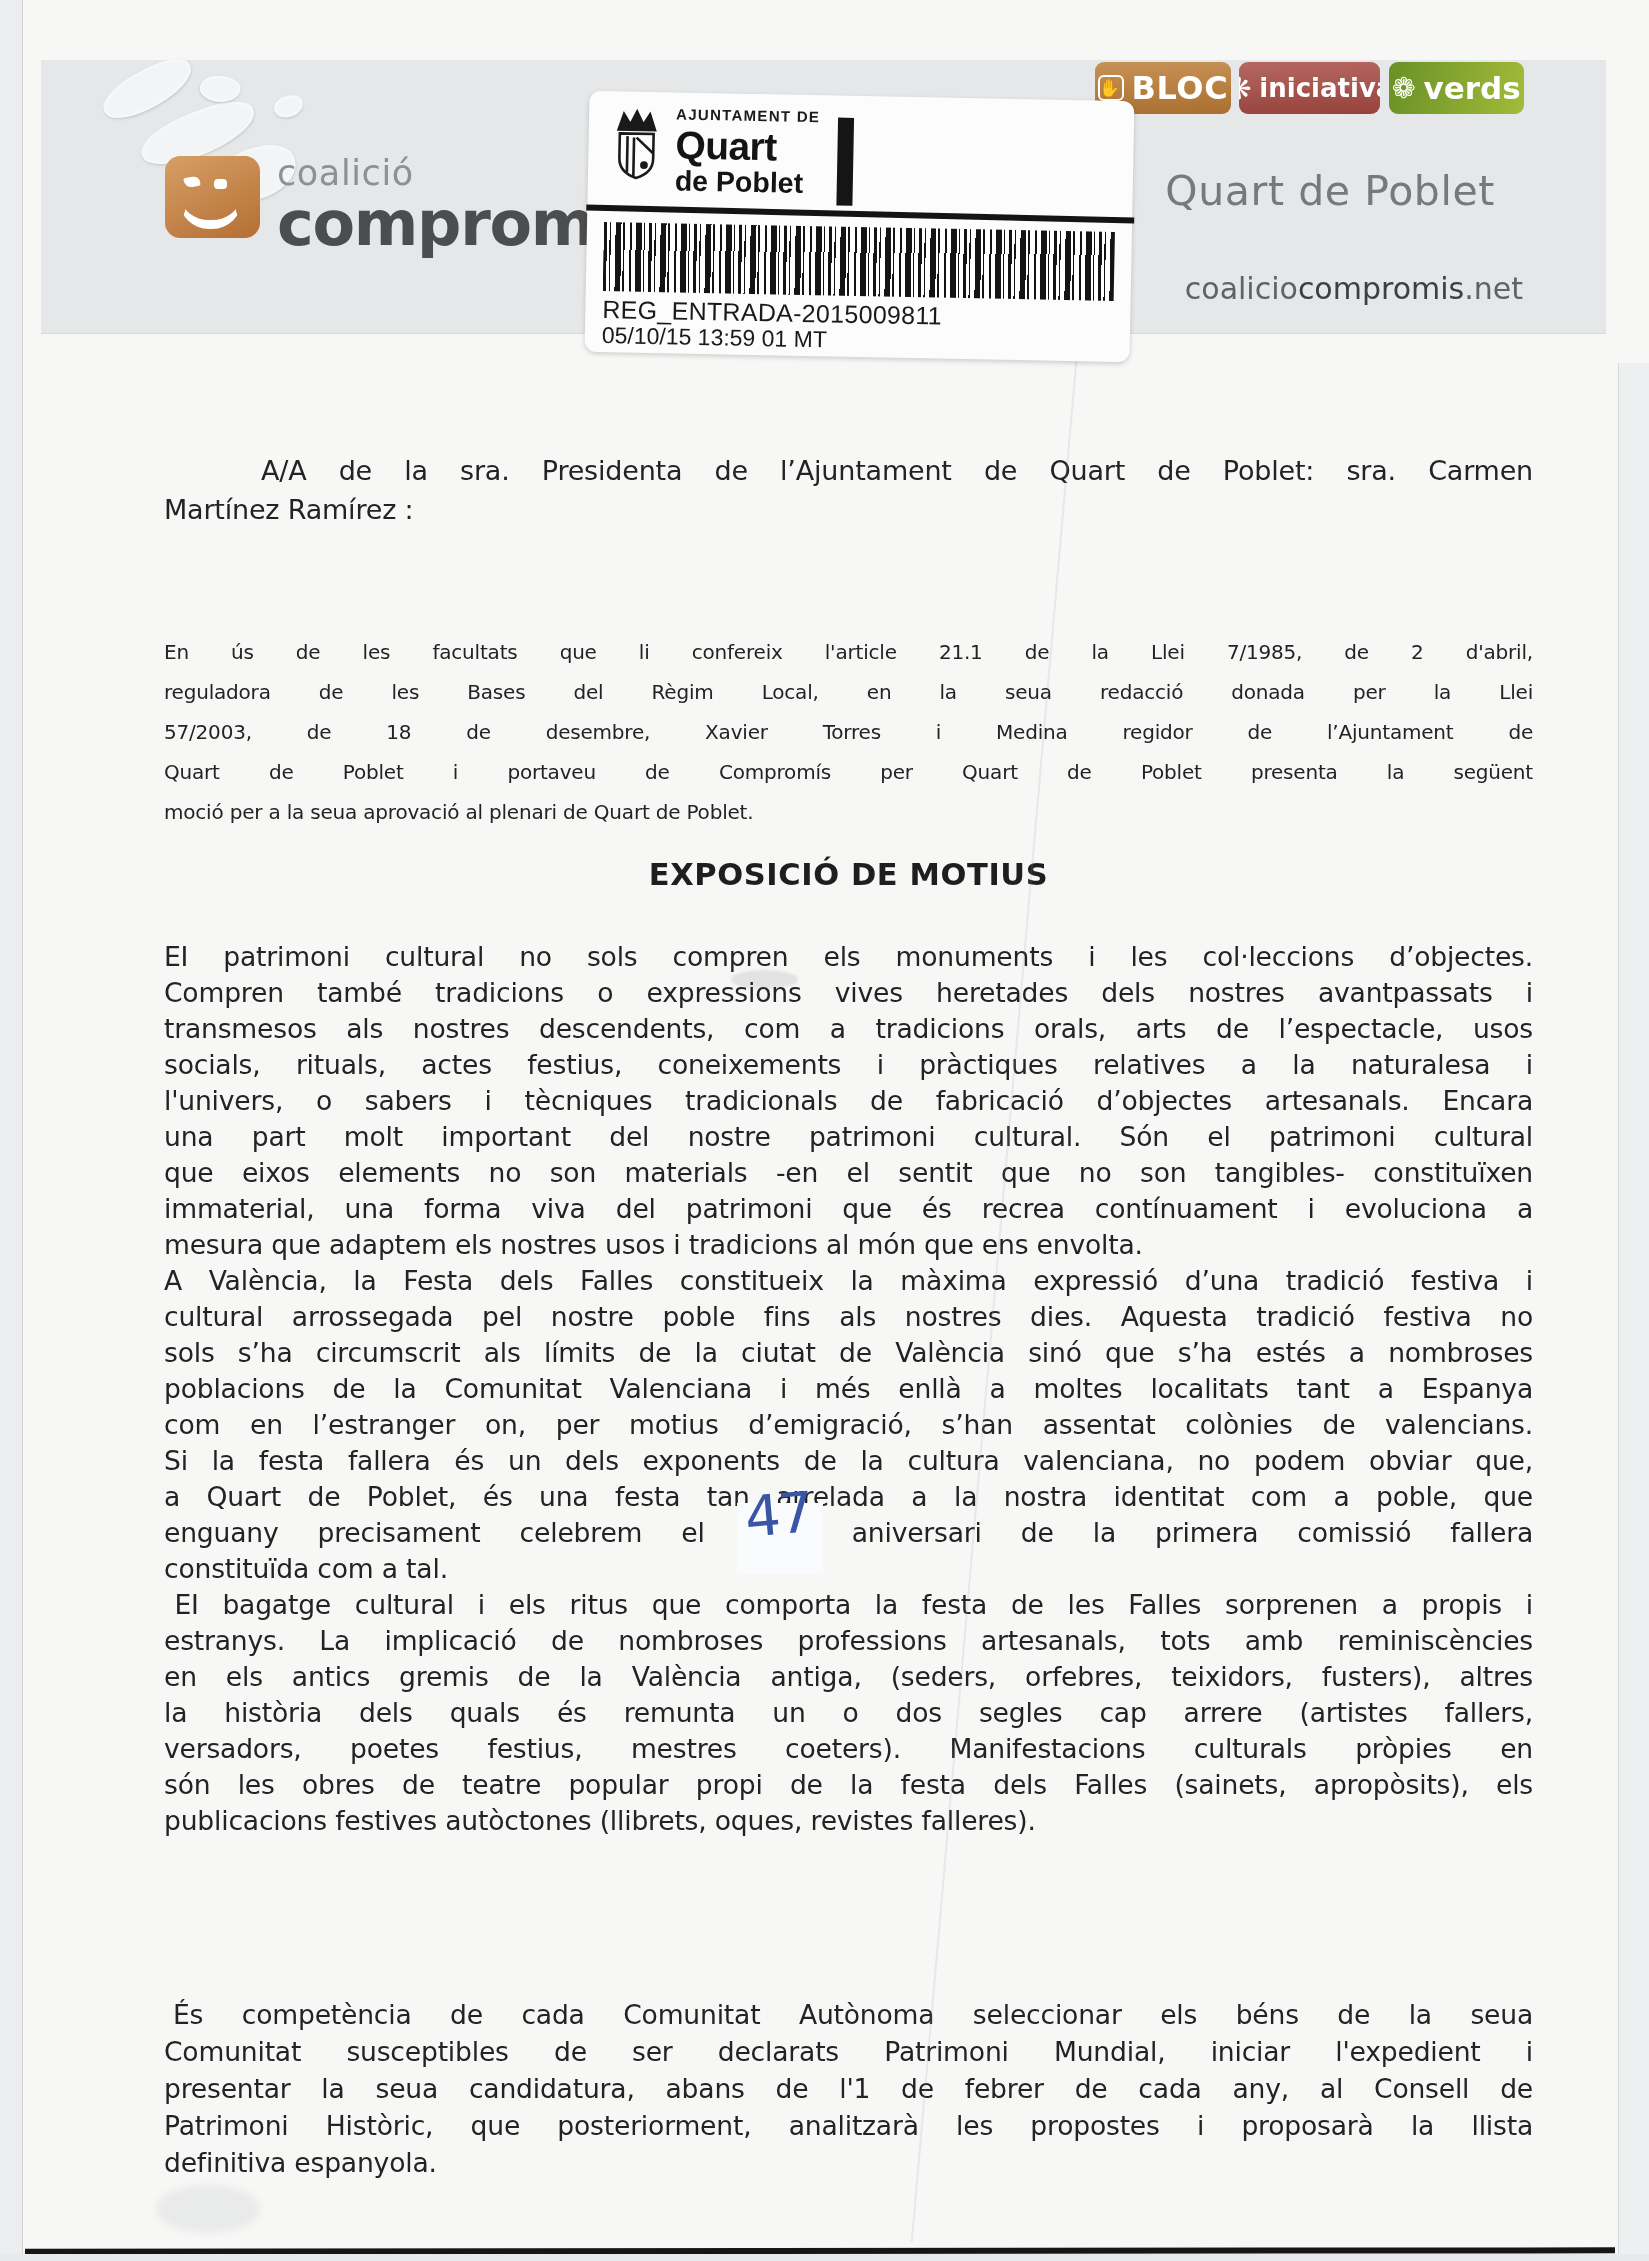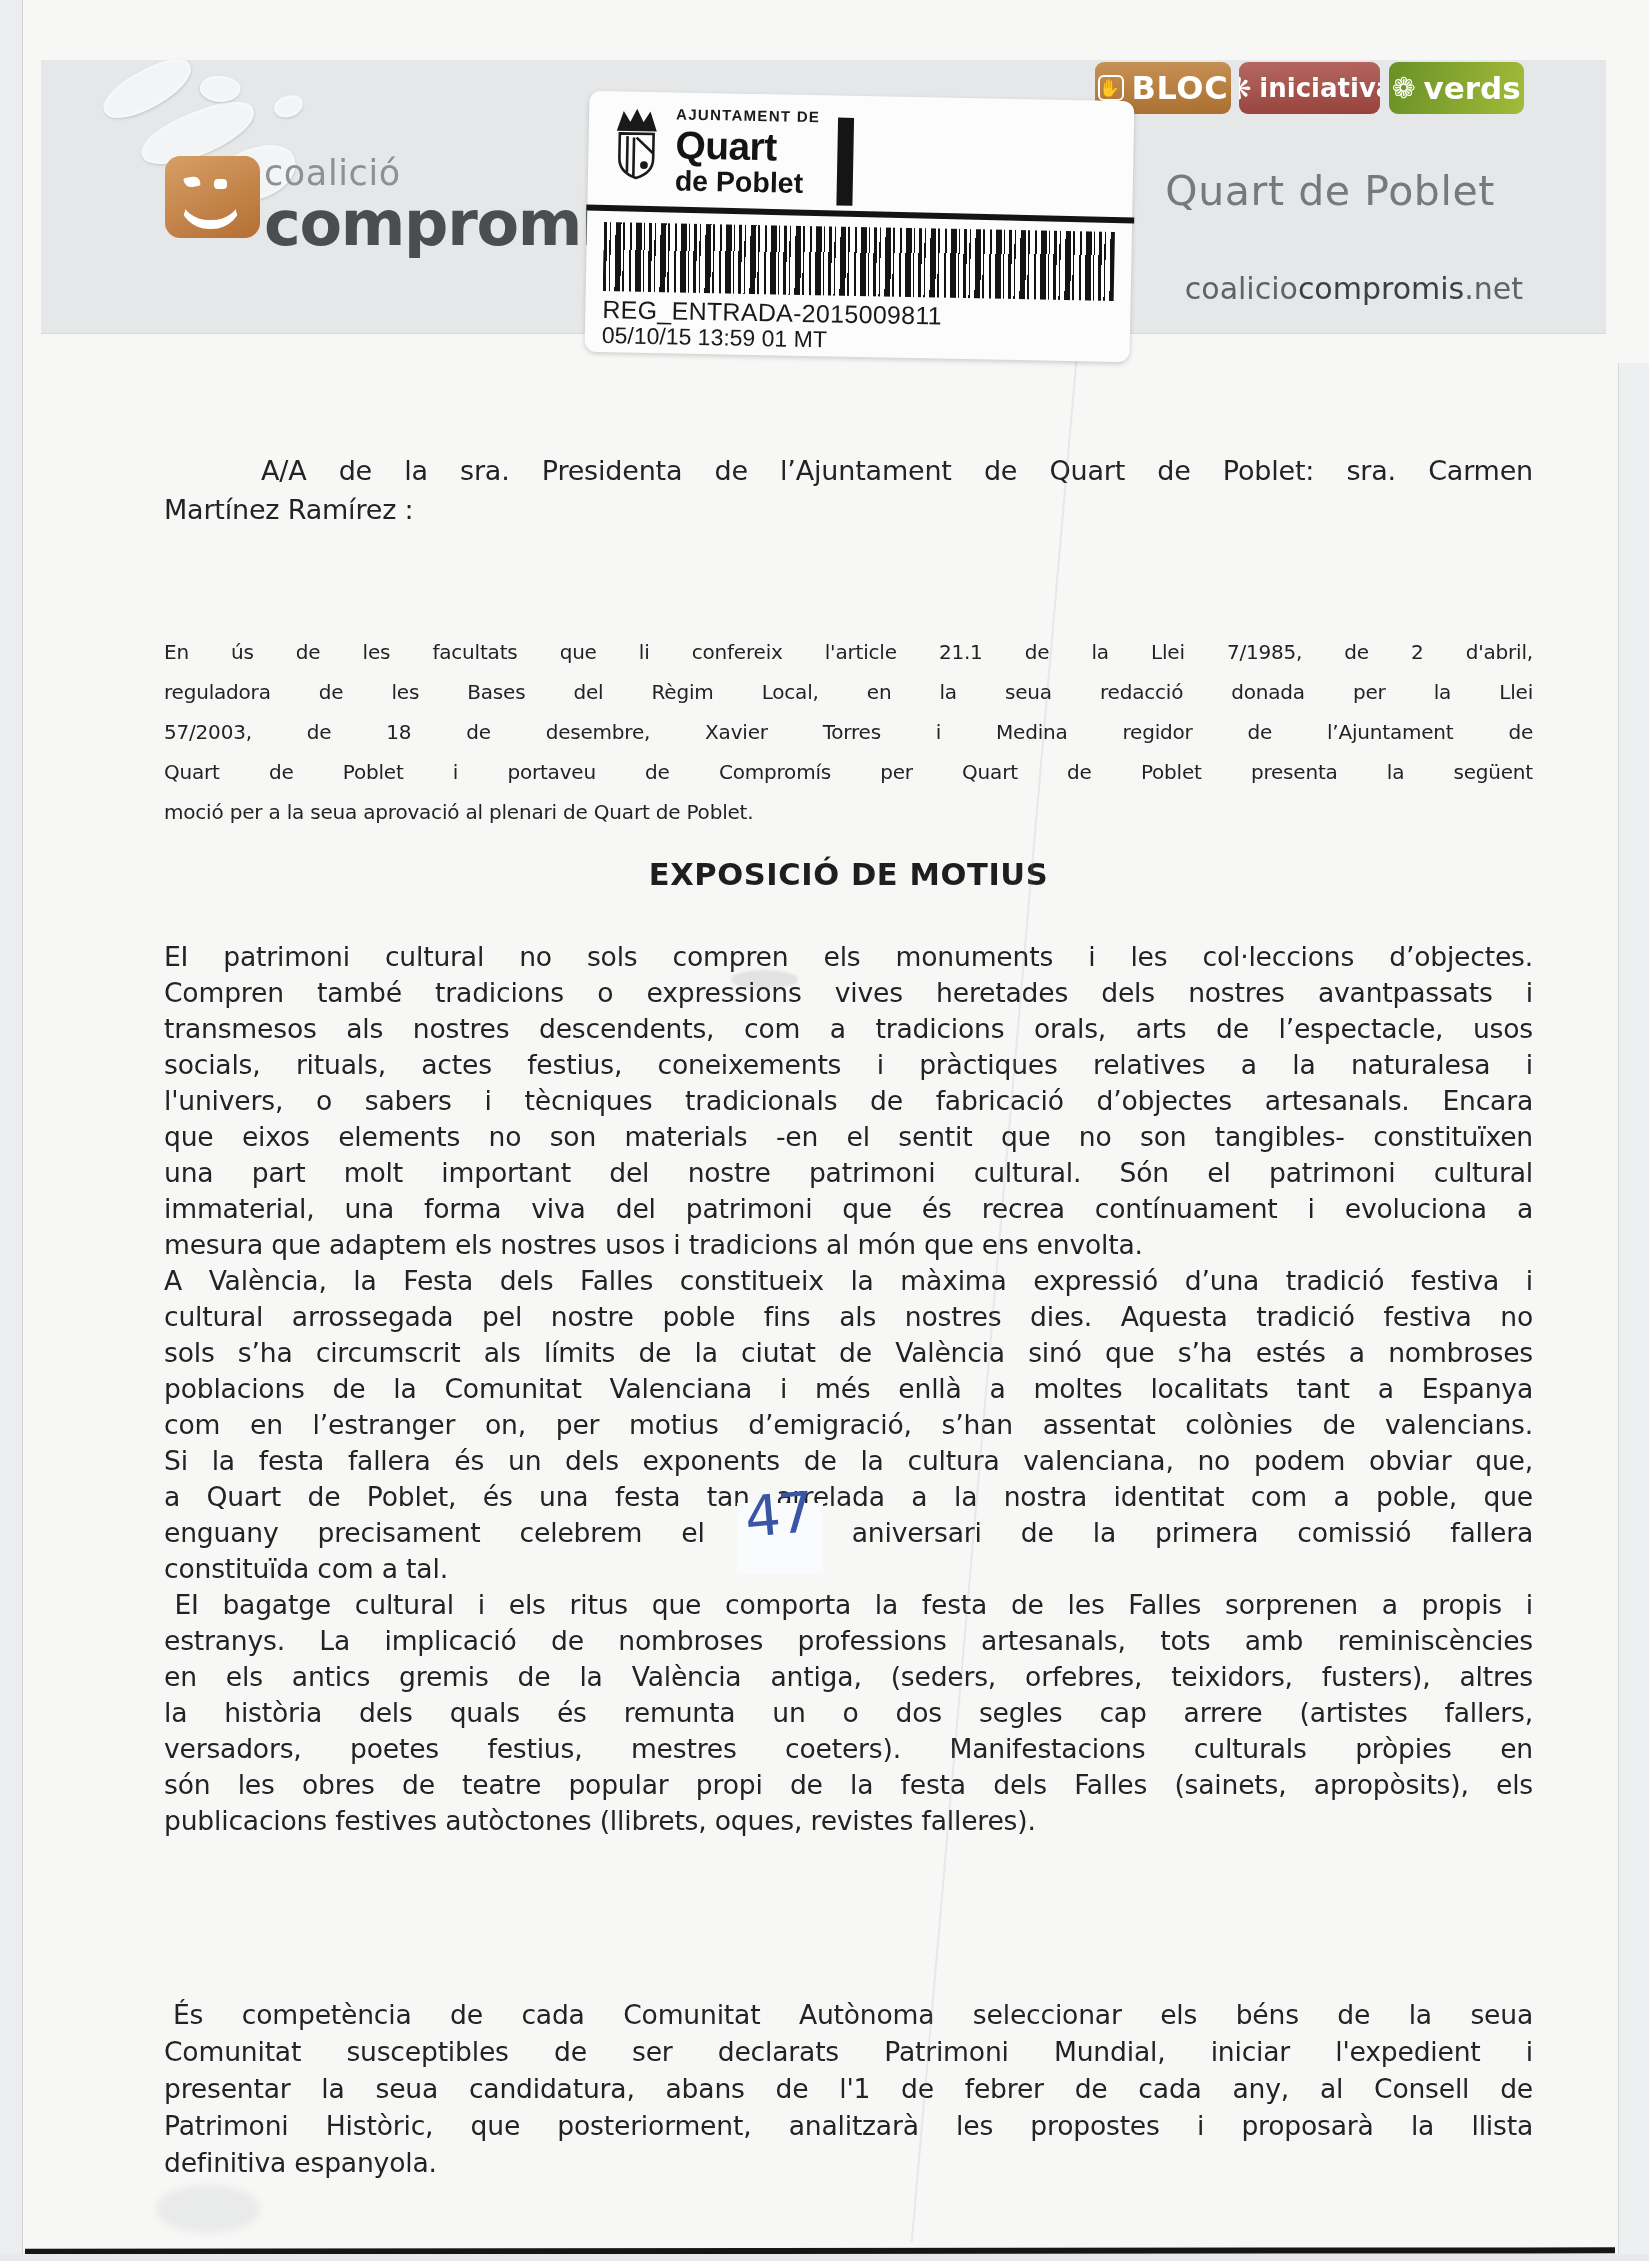--- a/index.html
+++ b/index.html
@@ -25,21 +25,21 @@
   .cr5{left:175px;top:88px;width:81px;height:51px;transform:rotate(-14deg);}
   
   .logo{position:absolute;left:165px;top:156px;display:flex;align-items:flex-start;}
   .logo-mark{position:relative;width:95px;height:82px;border-radius:15.6px;background:#c5803f;overflow:hidden;flex:none;}
   .logo-mark::after{content:"";position:absolute;inset:0;background:linear-gradient(155deg,rgba(255,230,190,.30),rgba(120,50,10,.22));}
   .eye{position:absolute;background:#fff;border-radius:3.9px;z-index:2;}
   .e1{left:19.4px;top:21px;width:15.6px;height:10.4px;transform:rotate(-10deg);border-radius:1.9px 6.5px 1.9px 7.8px;}
   .e2{left:49px;top:23px;width:13px;height:9.7px;}
   .smile{position:absolute;left:14.3px;top:34px;width:57px;height:30px;border:0 solid #fff;border-bottom:9px solid #fff;
          border-left:3.2px solid transparent;border-right:3.2px solid transparent;border-radius:0 0 30px 30px;z-index:2;}
-  .logo-text{margin-left:4px;}
+  .logo-text{margin-left:17px;}
   .lt1{font-size:35px;line-height:1;color:#8e9092;letter-spacing:0.6px;}
   .lt2{font-size:62px;line-height:.95;font-weight:bold;color:#4b4d4f;letter-spacing:-1.3px;margin-top:3.9px;}
   
   .badges{position:absolute;left:1095px;top:62px;display:flex;gap:8.4px;height:52px;}
   .badge{display:flex;align-items:center;justify-content:center;gap:7.8px;border-radius:9px;color:#fff;
          font-weight:bold;position:relative;overflow:hidden;box-sizing:border-box;padding:0 11.7px;}
   .badge::after{content:"";position:absolute;inset:0;background:linear-gradient(178deg,rgba(255,255,255,.16),rgba(0,0,0,.10));}
   .badge span{position:relative;z-index:2;}
   .b-bloc{width:136px;font-size:32px;letter-spacing:0.6px;}
   .b-inic{width:141px;font-size:26px;font-weight:600;}
@@ -166,22 +166,22 @@
       <div class="tl j">Quart de Poblet i portaveu de <b>Compromís per Quart de Poblet</b> presenta la següent</div>
       <div class="tl l">moció per a la seua aprovació al plenari de Quart de Poblet.</div>
     </div>
   <div class="col heading">EXPOSICIÓ DE MOTIUS</div>
   <div class="col bodytext">
       <div class="tl j">EI patrimoni cultural no sols compren els monuments i les col·leccions d’objectes.</div>
       <div class="tl j">Compren també tradicions o expressions vives heretades dels nostres avantpassats i</div>
       <div class="tl j">transmesos als nostres descendents, com a tradicions orals, arts de l’espectacle, usos</div>
       <div class="tl j">socials, rituals, actes festius, coneixements i pràctiques relatives a la naturalesa i</div>
       <div class="tl j">l'univers, o sabers i tècniques tradicionals de fabricació d’objectes artesanals. Encara</div>
+      <div class="tl j">una part molt important del nostre patrimoni cultural. Són el patrimoni cultural</div>
       <div class="tl j">que eixos elements no son materials -en el sentit que no son tangibles- constituïxen</div>
-      <div class="tl j">una part molt important del nostre patrimoni cultural. Són el patrimoni cultural</div>
       <div class="tl j">immaterial, una forma viva del patrimoni que és recrea contínuament i evoluciona a</div>
       <div class="tl l">mesura que adaptem els nostres usos i tradicions al món que ens envolta.</div>
       <div class="tl j">A València, la Festa dels Falles constitueix la màxima expressió d’una tradició festiva i</div>
       <div class="tl j">cultural arrossegada pel nostre poble fins als nostres dies. Aquesta tradició festiva no</div>
       <div class="tl j">sols s’ha circumscrit als límits de la ciutat de València sinó que s’ha estés a nombroses</div>
       <div class="tl j">poblacions de la Comunitat Valenciana i més enllà a moltes localitats tant a Espanya</div>
       <div class="tl j">com en l’estranger on, per motius d’emigració, s’han assentat colònies de valencians.</div>
       <div class="tl j">Si la festa fallera és un dels exponents de la cultura valenciana, no podem obviar que,</div>
       <div class="tl j">a Quart de Poblet, és una festa tan arrelada a la nostra identitat com a poble, que</div>
       <div class="tl j">enguany precisament celebrem el <span class="hwgap"><i style="color: rgb(58, 84, 166);">47</i></span> aniversari de la primera comissió fallera</div>

